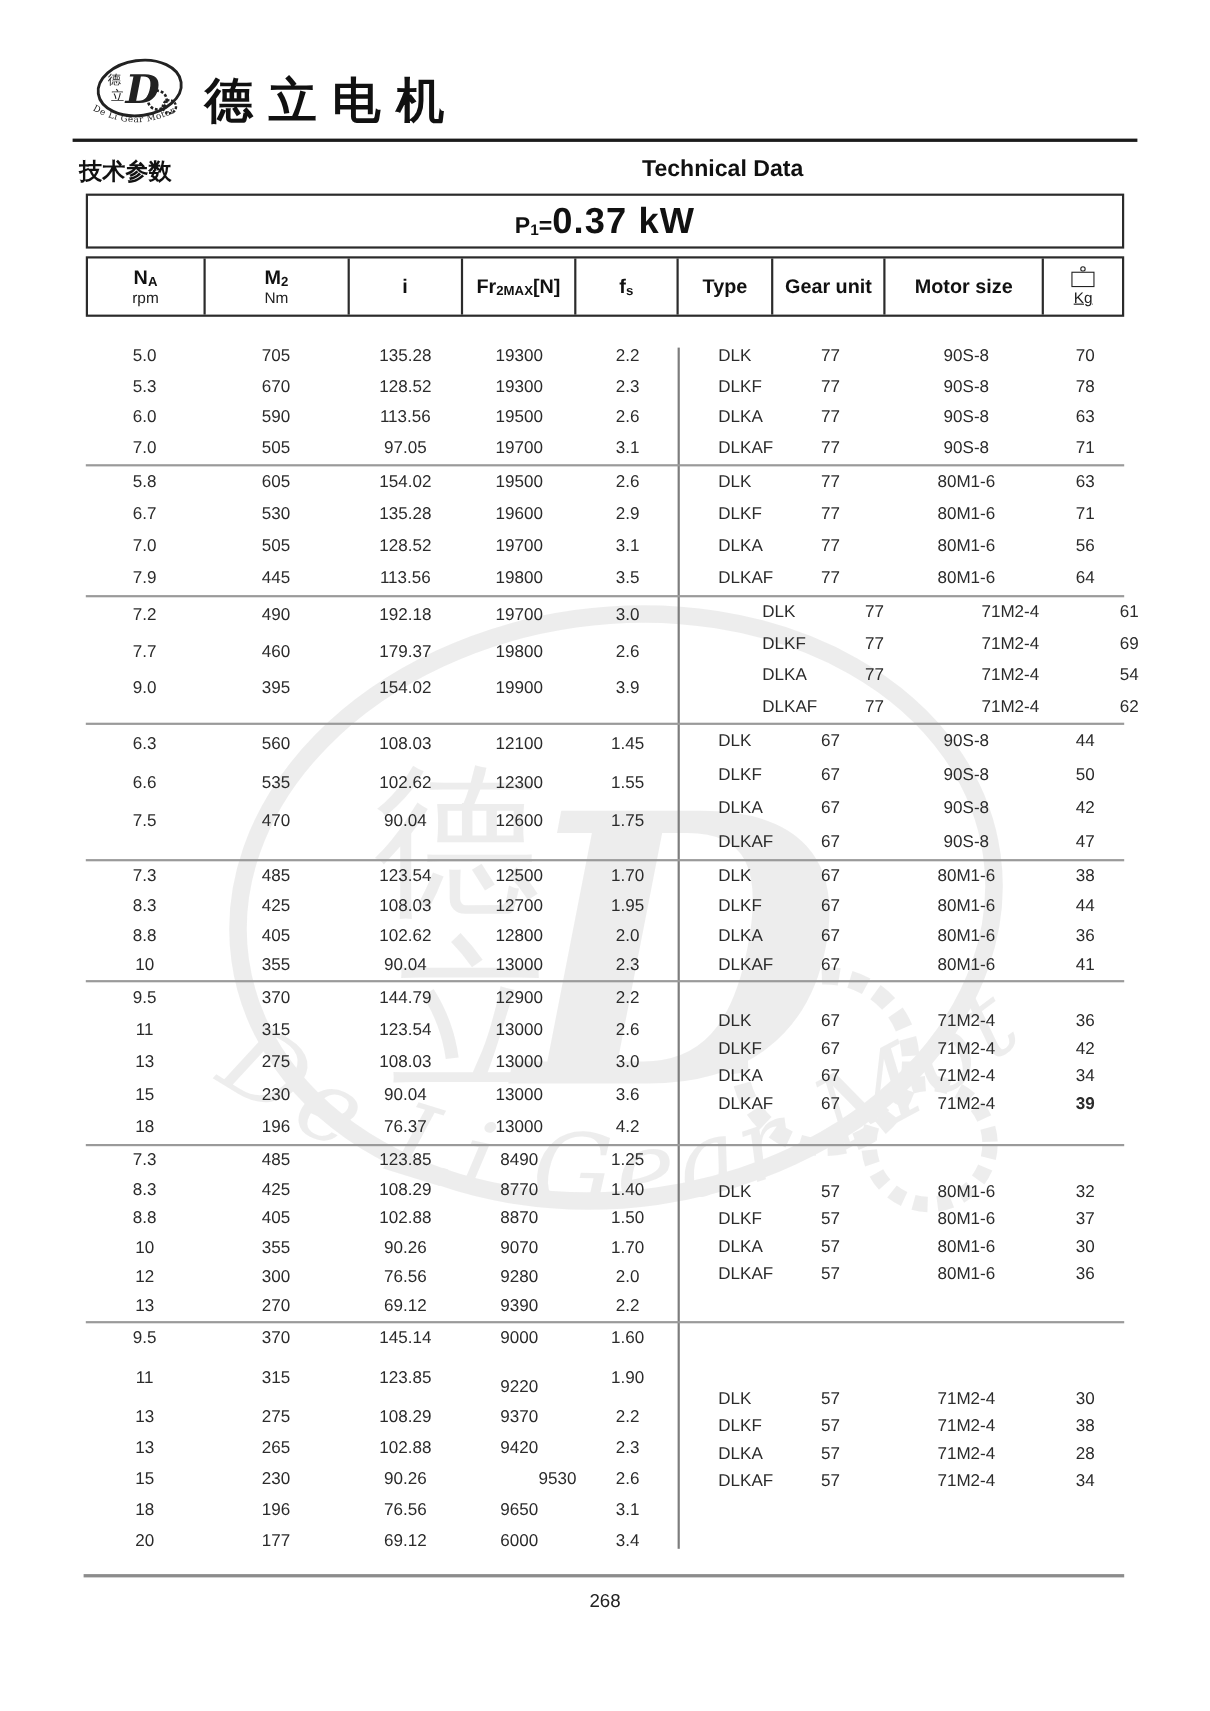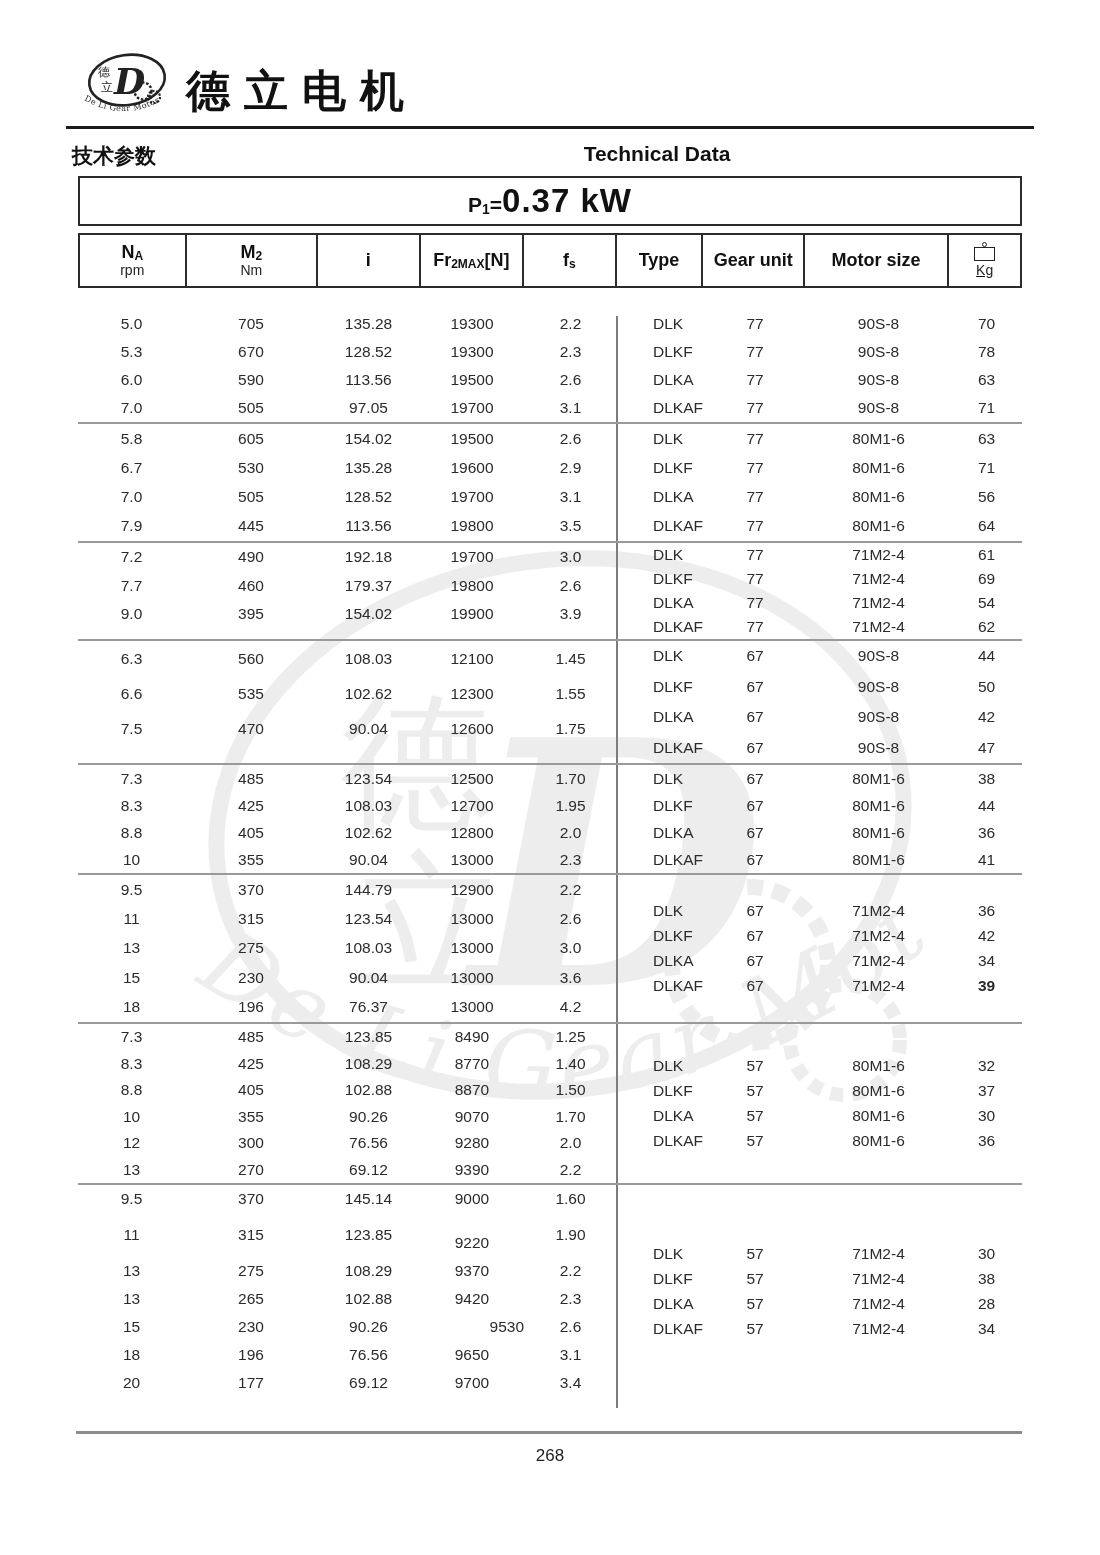--- a/index.html
+++ b/index.html
@@ -250,21 +250,21 @@
               <div class="cell" style="width: 71px;">56</div>
             </div>
             <div class="row">
               <div class="cell type" style="width: 87px;">DLKAF</div>
               <div class="cell" style="width: 102px;">77</div>
               <div class="cell" style="width: 145px;">80M1-6</div>
               <div class="cell" style="width: 71px;">64</div>
             </div>
           </div>
         </div>
-        <div class="grp" style="height: 98px;">
+        <div class="grp" style="height: 116px; gap: 40px;">
           <div class="g-left">
             <div class="row">
               <div class="cell" style="width: 107px;">7.2</div>
               <div class="cell" style="width: 132px;">490</div>
               <div class="cell" style="width: 103px;">192.18</div>
               <div class="cell" style="width: 104px;">19700</div>
               <div class="cell" style="width: 93px;">3.0</div>
             </div>
             <div class="row">
               <div class="cell" style="width: 107px;">7.7</div>
@@ -609,21 +609,21 @@
               <div class="cell" style="width: 107px;">18</div>
               <div class="cell" style="width: 132px;">196</div>
               <div class="cell" style="width: 103px;">76.56</div>
               <div class="cell" style="width: 104px;">9650</div>
               <div class="cell" style="width: 93px;">3.1</div>
             </div>
             <div class="row">
               <div class="cell" style="width: 107px;">20</div>
               <div class="cell" style="width: 132px;">177</div>
               <div class="cell" style="width: 103px;">69.12</div>
-              <div class="cell" style="width: 104px;">9700</div>
+              <div class="cell" style="width: 104px;">6000</div>
               <div class="cell" style="width: 93px;">3.4</div>
             </div>
           </div>
           <div class="g-right centered">
             <div class="row">
               <div class="cell type" style="width: 87px;">DLK</div>
               <div class="cell" style="width: 102px;">57</div>
               <div class="cell" style="width: 145px;">71M2-4</div>
               <div class="cell" style="width: 71px;">30</div>
             </div>

